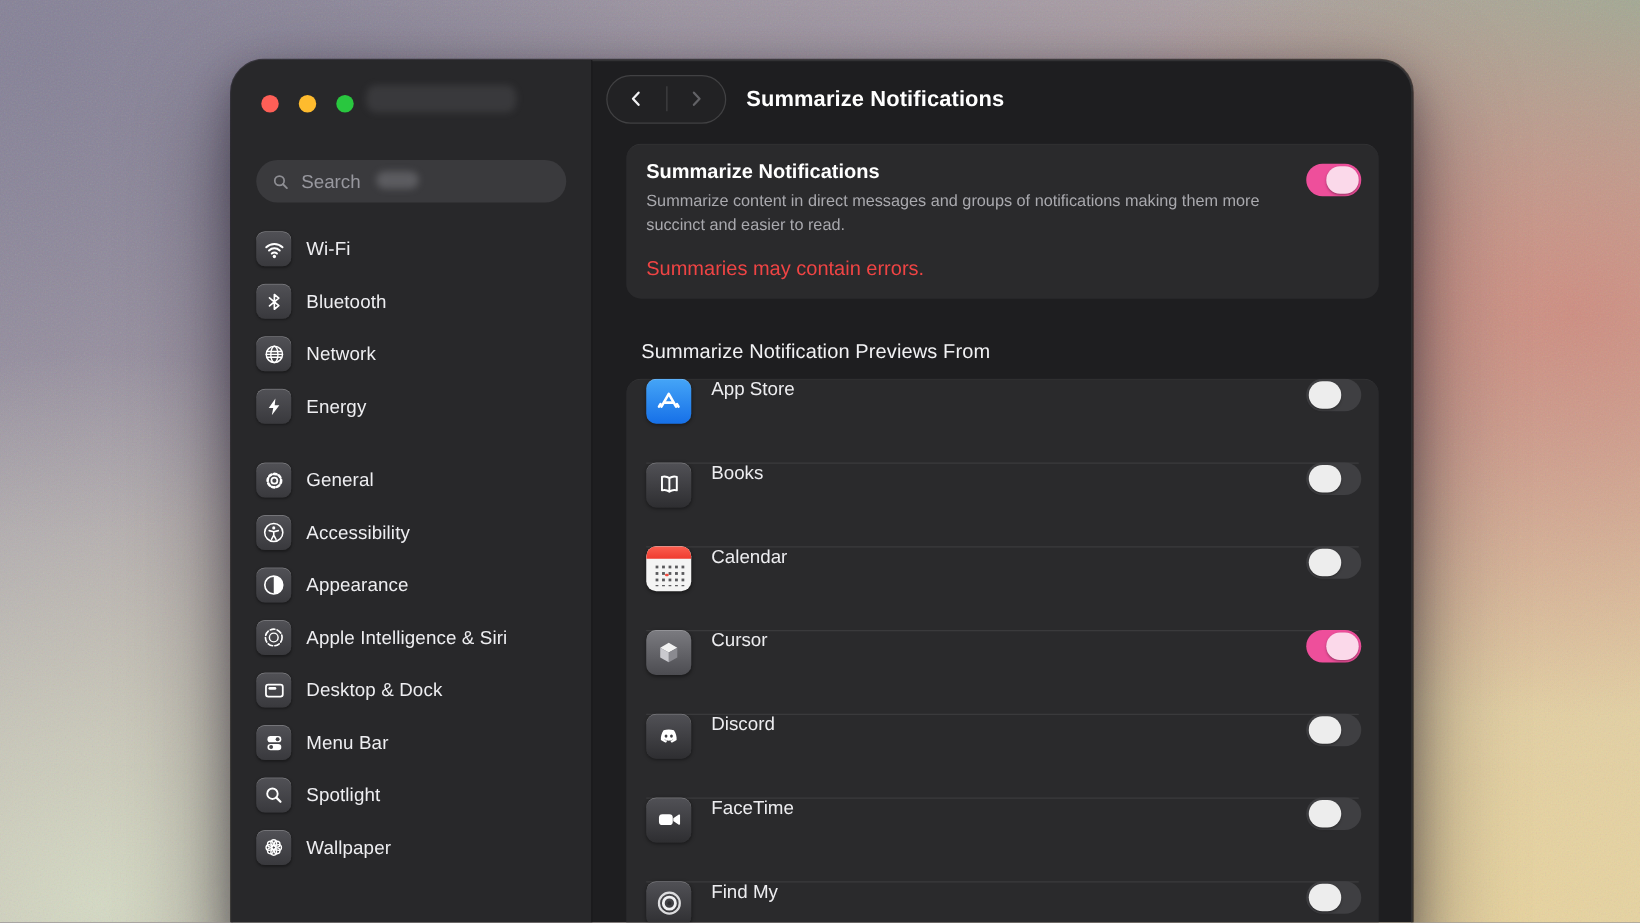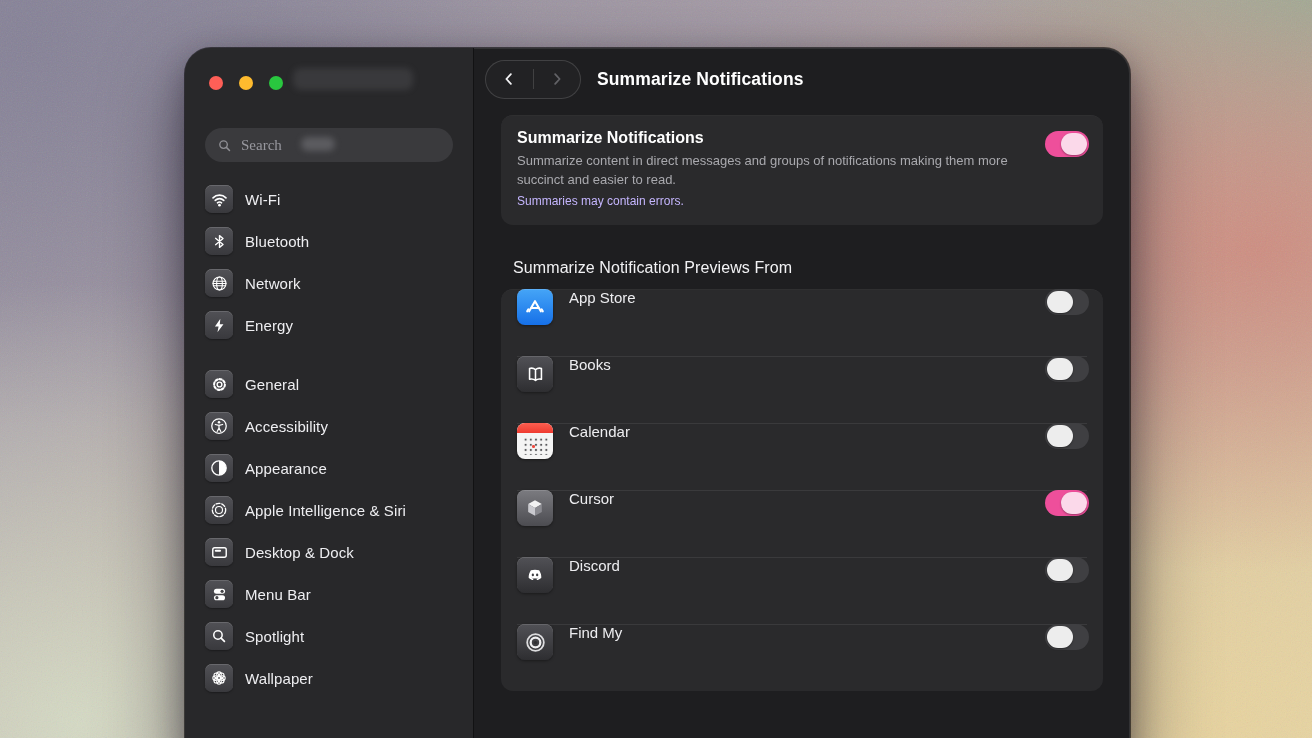--- a/index.html
+++ b/index.html
@@ -22,21 +22,21 @@
 
   
   .sidebar{width:288px;flex:0 0 288px;background:#28282a;border-radius:26px 0 0 0;
     border-right:1px solid rgba(0,0,0,.55);position:relative;}
   .traffic{display:flex;gap:16px;padding:28px 0 0 24px;align-items:center;position:relative;}
   .tl{width:14px;height:14px;border-radius:50%;display:inline-block;}
   .redaction{position:absolute;border-radius:8px;background:rgba(150,148,155,.16);filter:blur(3px);}
   .r1{left:108px;top:20px;width:120px;height:22px;}
   .r2{left:96px;top:9px;width:34px;height:14px;background:rgba(180,178,186,.28);}
   .searchbox{position:relative;margin:38px 20px 0 20px;height:34px;border-radius:17px;
-    background:#3a3a3d;display:flex;align-items:center;padding:0 12px;box-sizing:border-box;font-family:Liberation Serif, serif;}
+    background:#3a3a3d;display:flex;align-items:center;padding:0 12px;box-sizing:border-box;}
   .searchbox svg{flex:0 0 auto;margin-right:7px;}
   .searchbox input{background:transparent;border:none;outline:none;color:#e8e8ec;
     font-size:15px;width:100%;font-family:inherit;}
   .searchbox input::placeholder{color:#98989f;}
   nav{display:block;padding:16px 10px 0 10px;}
   .sb-group{margin-bottom:17px;}
   .sb-item{display:flex;align-items:center;height:42px;padding:0 10px;border-radius:8px;cursor:default;}
   .sb-chip{width:28px;height:28px;border-radius:7px;flex:0 0 28px;display:flex;align-items:center;
     justify-content:center;background:linear-gradient(180deg,#515156,#39393d);
     box-shadow:inset 0 .5px 0 rgba(255,255,255,.28), 0 1px 2px rgba(0,0,0,.35);}
@@ -50,21 +50,21 @@
   .navpill button{flex:1;height:100%;background:none;border:none;display:flex;align-items:center;
     justify-content:center;padding:0;cursor:pointer;}
   .navsep{width:1px;height:20px;background:rgba(255,255,255,.14);}
   .cheader h1{margin:0 0 0 16px;font-size:17.5px;font-weight:700;color:#fff;letter-spacing:.1px;}
 
   .scroll{flex:1;padding:5px 27px 0 27px;overflow:hidden;}
   .card{background:#2a2a2c;border-radius:12px;box-shadow:inset 0 .5px 0 rgba(255,255,255,.05);}
   .summary-card{position:relative;padding:14px 16px 14px 16px;box-sizing:border-box;min-height:110px;}
   .sc-title{color:#ffffff;font-size:16px;font-weight:600;margin-bottom:5px;}
   .sc-desc{color:#a9a9ae;font-size:13px;line-height:1.45;max-width:512px;}
-  .sc-foot{color:#c4b5fd;font-size:12px;margin-top:4px;}
+  .sc-foot{color:#ef4444;font-size:16px;margin-top:17px;}
   .summary-card .toggle{position:absolute;top:16px;right:14px;}
 
   .section-title{margin:34px 0 12px 12px;font-size:16px;font-weight:400;color:#f2f2f4;letter-spacing:.1px;}
 
   .apps-card{overflow:hidden;}
   .app-row{display:flex;align-items:flex-start;height:67px;padding:0 14px 0 16px;position:relative;}
   .app-row + .app-row::before{content:"";position:absolute;left:16px;right:16px;top:0;height:1px;
     background:rgba(255,255,255,.08);}
   .app-icon{width:36px;height:36px;border-radius:8px;flex:0 0 36px;display:flex;align-items:center;
     justify-content:center;box-shadow:inset 0 .5px 0 rgba(255,255,255,.25), 0 1px 3px rgba(0,0,0,.4);
@@ -341,20 +341,32 @@
                   <ellipse cx="14" cy="11.9" rx="1.05" ry="1.25" fill="#3c3c40"></ellipse>
                 </svg>
               </div>
               <span class="app-label">Discord</span>
               <div class="toggle off">
                 <div class="knob"></div>
               </div>
             </div>
             <div class="app-row">
               <div class="app-icon bg-dark">
+                <svg width="25" height="25" viewBox="0 0 24 24">
+                  <rect x="4" y="8" width="10.6" height="8.4" rx="2.6" fill="#fff"></rect>
+                  <path d="M15.6 11.4 L19.6 8.8 V15.6 L15.6 13 Z" fill="#fff" stroke="#fff" stroke-width="1.2" stroke-linejoin="round"></path>
+                </svg>
+              </div>
+              <span class="app-label">FaceTime</span>
+              <div class="toggle off">
+                <div class="knob"></div>
+              </div>
+            </div>
+            <div class="app-row">
+              <div class="app-icon bg-dark">
                 <svg width="27" height="27" viewBox="0 0 24 24">
                   <circle cx="12" cy="12" r="7.4" fill="none" stroke="#dcdcde" stroke-width="1.6"></circle>
                   <circle cx="12" cy="12" r="4.3" fill="none" stroke="#f0f0f2" stroke-width="2"></circle>
                   <circle cx="12" cy="12" r="1.4" fill="#2f2f32"></circle>
                 </svg>
               </div>
               <span class="app-label">Find My</span>
               <div class="toggle off">
                 <div class="knob"></div>
               </div>

